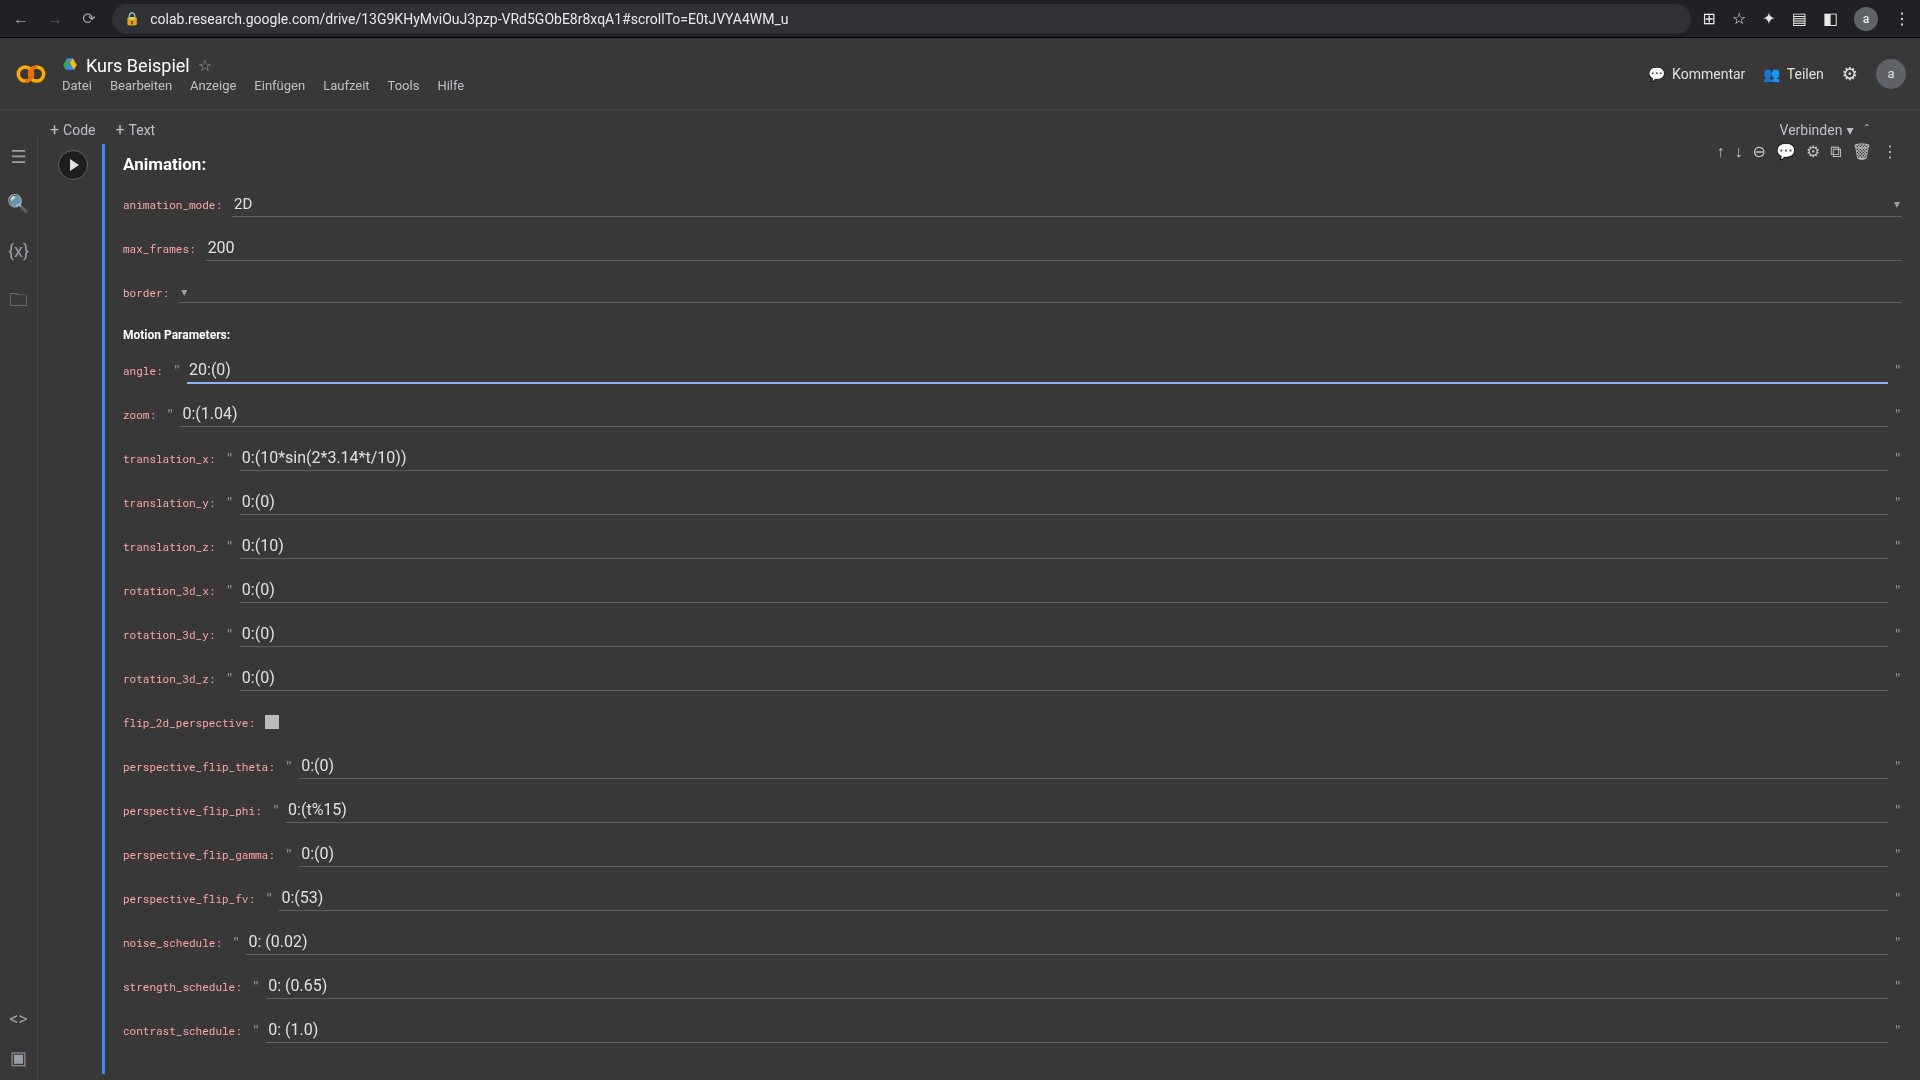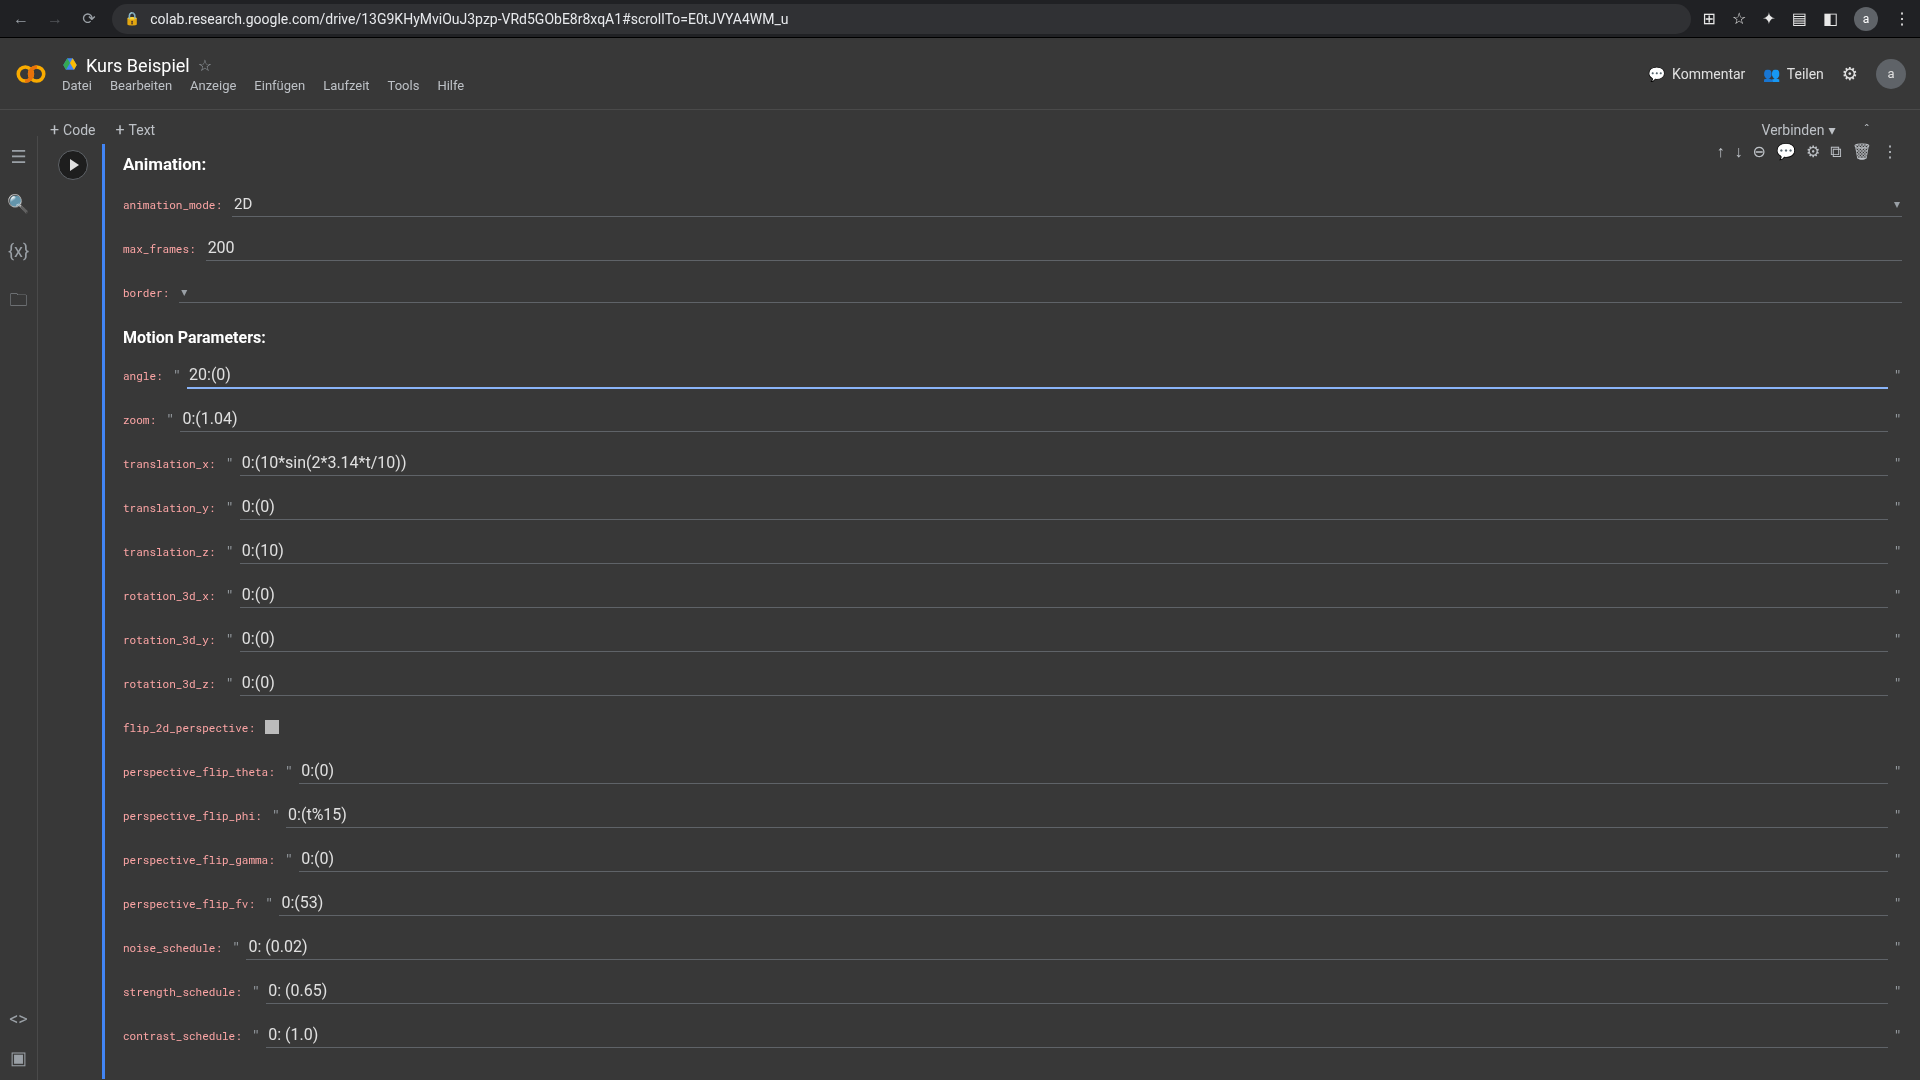--- a/index.html
+++ b/index.html
@@ -26,21 +26,21 @@
 .menu-bar span{cursor:pointer}
 .header-actions{display:flex;align-items:center;gap:18px;color:#e0e0e0;font-size:14px}
 .hact{display:flex;align-items:center;gap:6px;cursor:pointer}
 .gear{font-size:18px;cursor:pointer}
 .avatar2{width:30px;height:30px;border-radius:50%;background:#5f6368;display:flex;align-items:center;justify-content:center;font-size:13px}
 
 
 .toolbar{height:40px;background:#383838;display:flex;align-items:center;padding:0 50px 0 50px;border-bottom:1px solid #4a4a4a;font-size:14px;color:#bdc1c6}
 .tbtn{display:flex;align-items:center;gap:4px;cursor:pointer;margin-right:20px}
 .tbtn .plus{font-size:16px}
-.tb-right{margin-left:auto;display:flex;align-items:center;gap:28px}
+.tb-right{margin-left:auto;display:flex;align-items:center;gap:10px}
 .connect{display:flex;align-items:center;gap:4px;cursor:pointer}
 .collapse-ic{cursor:pointer}
 
 
 .sidebar{position:absolute;left:0;top:136px;bottom:0;width:38px;background:#383838;border-right:1px solid #4a4a4a;display:flex;flex-direction:column;align-items:center;padding-top:10px;gap:26px;color:#9aa0a6}
 .sb-ic{cursor:pointer;font-size:18px}
 .sb-bottom{margin-top:auto;margin-bottom:12px;display:flex;flex-direction:column;gap:18px;align-items:center}
 
 
 .main{position:absolute;left:38px;top:136px;right:0;bottom:0;background:#383838;overflow:hidden}
@@ -51,21 +51,21 @@
 .run-btn{width:30px;height:30px;border-radius:50%;background:#1e1e1e;border:1px solid #5f6368;display:flex;align-items:center;justify-content:center;cursor:pointer}
 .run-btn::after{content:"";border-left:9px solid #e0e0e0;border-top:6px solid transparent;border-bottom:6px solid transparent;margin-left:2px}
 .cell-body{flex:1;background:#383838;border-left:3px solid #4285f4;padding:6px 0 20px 18px}
 
 
 .cell-actions{position:absolute;right:4px;top:-2px;display:flex;gap:10px;color:#bdc1c6;font-size:16px}
 .cell-actions span{cursor:pointer}
 
 
 .section-h{font-weight:700;color:#fff;font-size:17px;margin:4px 0 10px 0}
-.section-h2{font-weight:700;color:#fff;font-size:16px;margin:16px 0 8px 0}
+.section-h2{font-weight:700;color:#fff;font-size:12px;margin:16px 0 8px 0}
 
 
 .frow{display:flex;align-items:center;min-height:40px;gap:10px;margin-bottom:4px}
 .flabel{font-family:"Roboto Mono",monospace;font-size:11px;color:#fca5a5;white-space:nowrap}
 .flabel::after{content:":"}
 .finput{flex:1;background:transparent;border:none;border-bottom:1px solid #5f6368;color:#e0e0e0;font-size:16px;padding:3px 2px;outline:none}
 .finput.focused{border-bottom:2px solid #8ab4f8}
 .quoted{display:flex;align-items:center;flex:1;gap:6px}
 .quote{color:#9aa0a6;font-family:"Roboto Mono",monospace;font-size:14px}
 .sel{flex:1;display:flex;align-items:center;border-bottom:1px solid #5f6368;padding:3px 2px}

